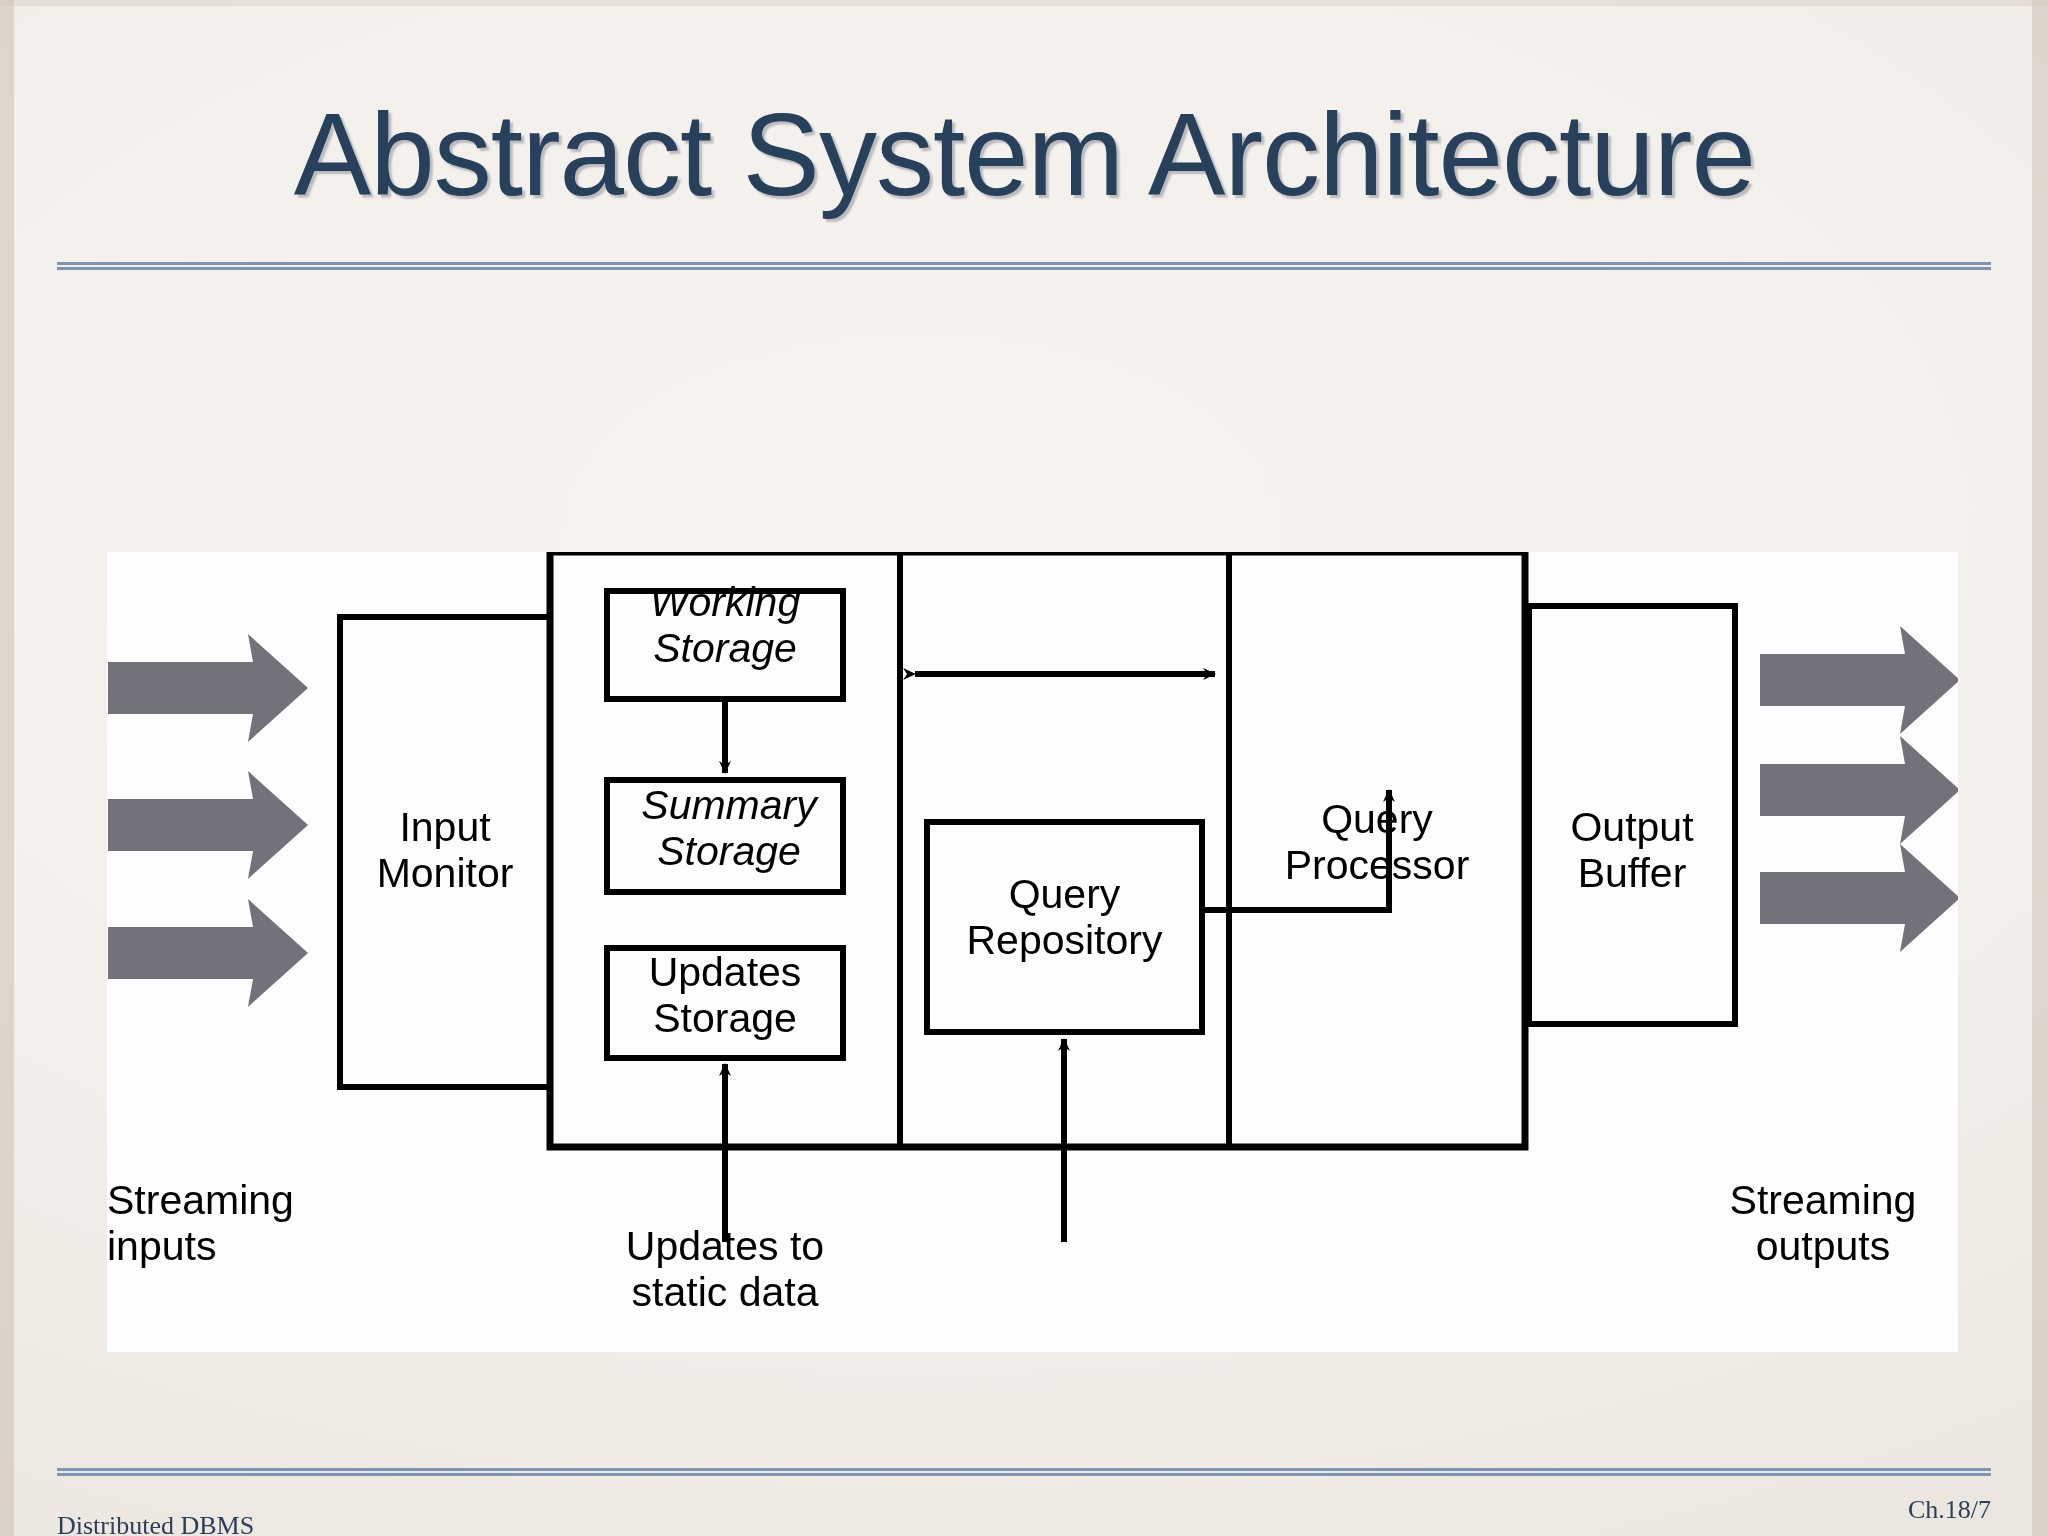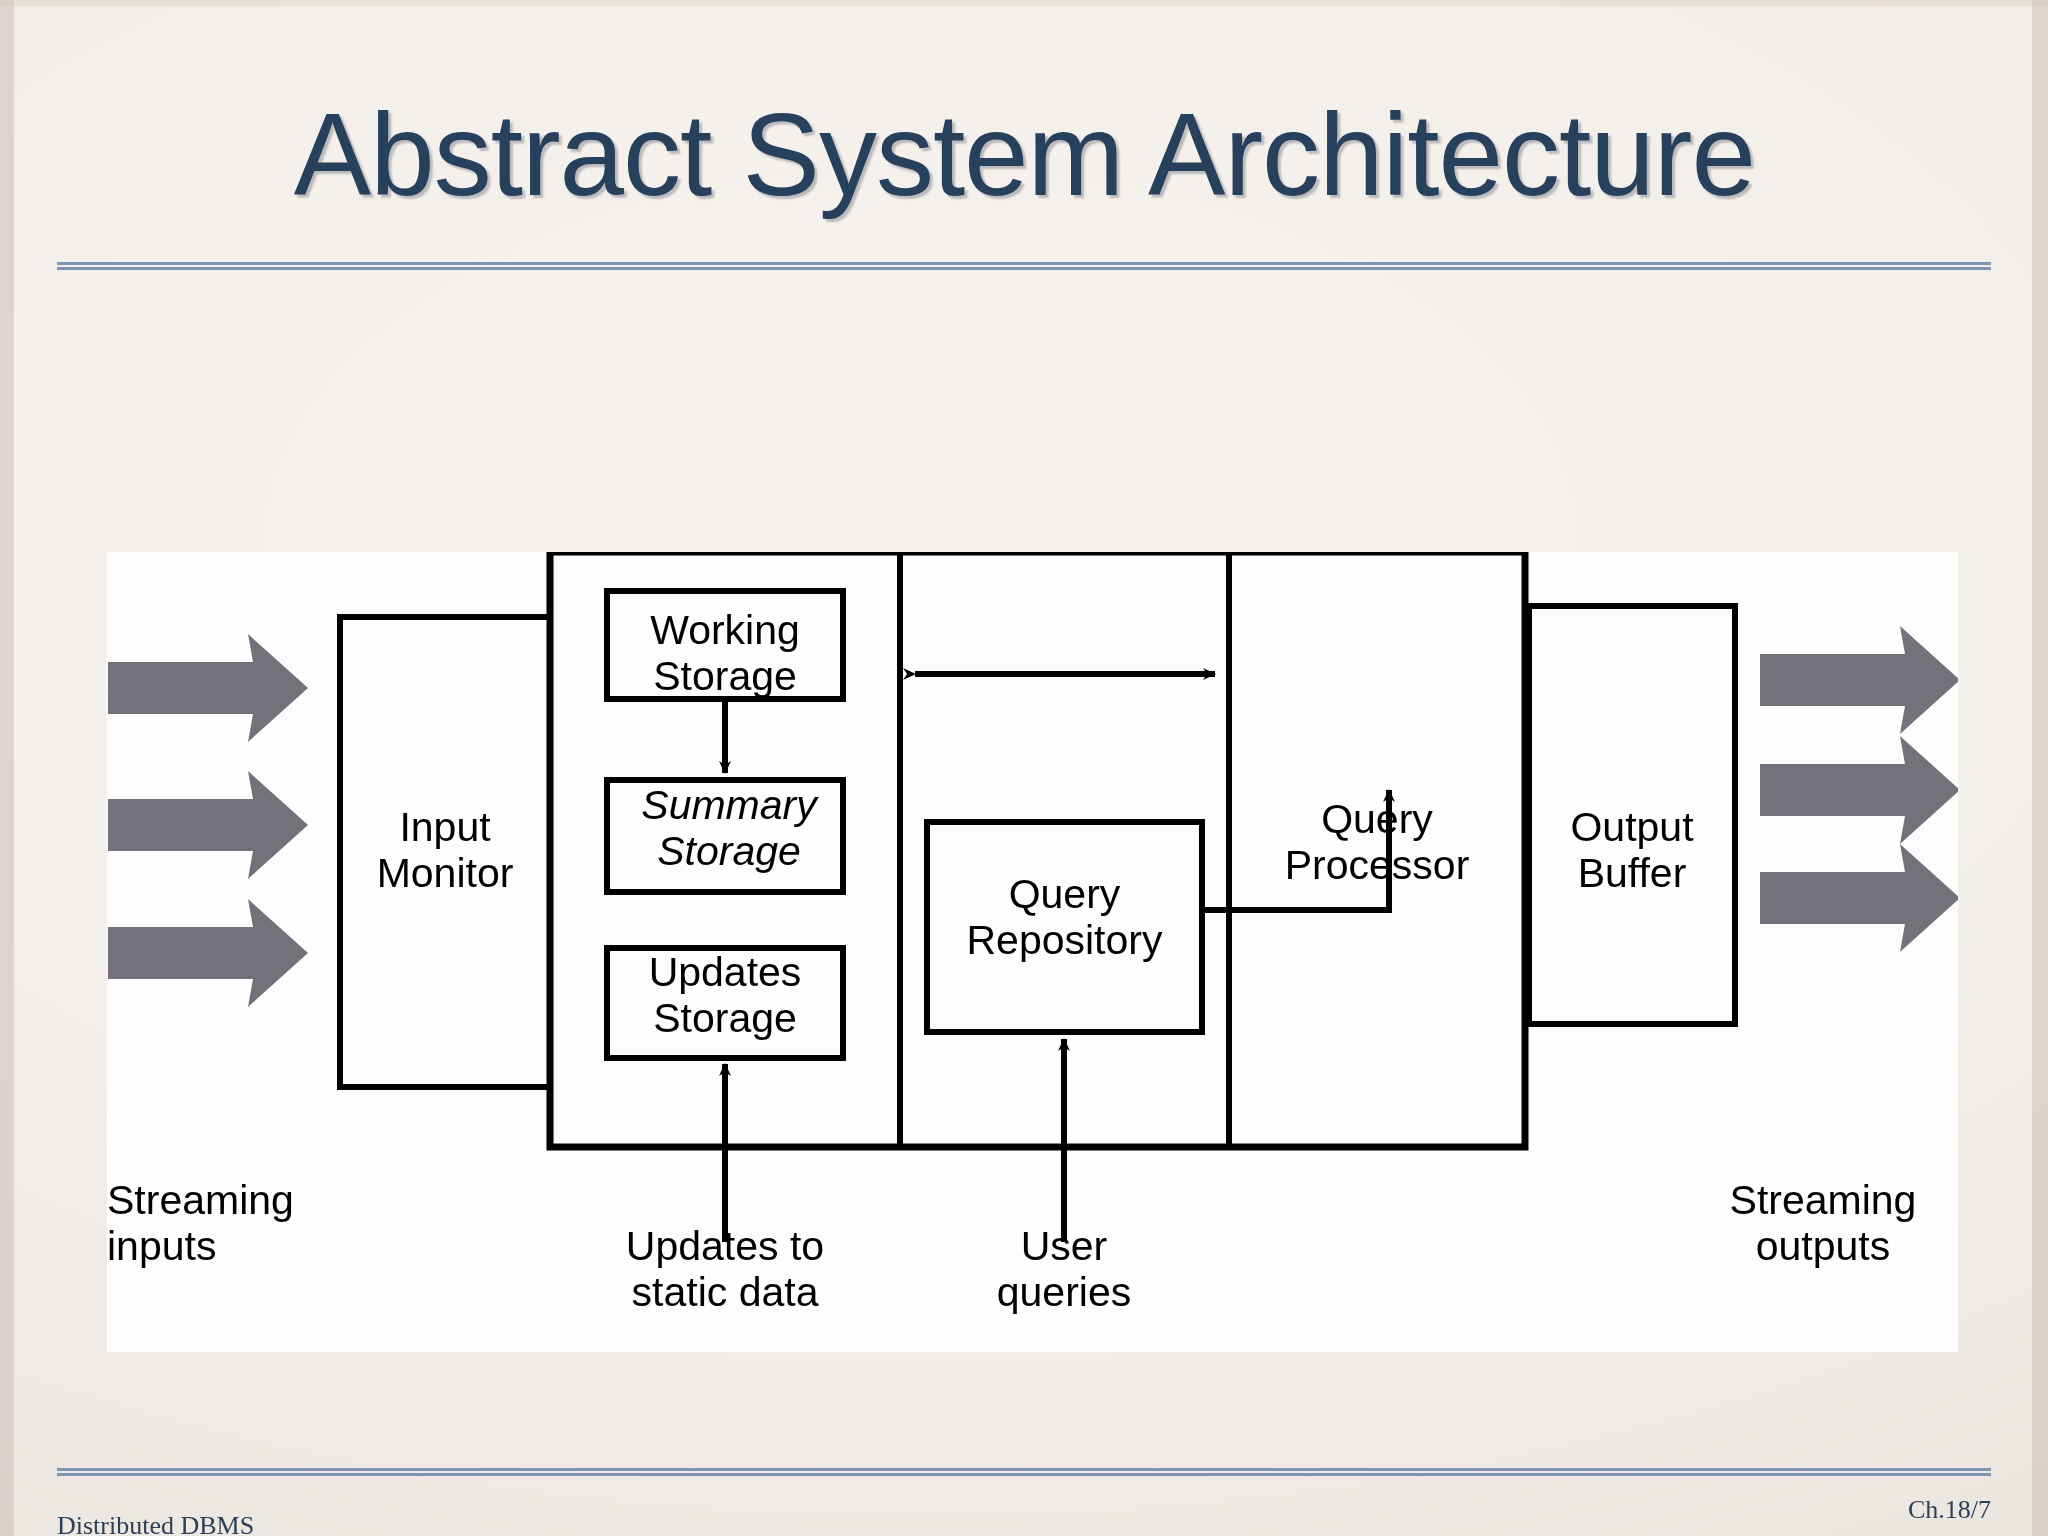--- a/index.html
+++ b/index.html
@@ -129,21 +129,21 @@
 
     <rect x="1422" y="54" width="206" height="418" fill="none" stroke="#000" stroke-width="6"></rect>
 
     <line x1="618" y1="690" x2="618" y2="512" stroke="#000" stroke-width="6" marker-end="url(#ah)"></line>
     <line x1="957" y1="690" x2="957" y2="487" stroke="#000" stroke-width="6" marker-end="url(#ah)"></line>
   </svg>
 
   <div class="lbl box" style="left:233px;top:253px;width:210px;">Input
 Monitor</div>
 
-  <div class="lbl box" style="left:500px;top:56px;width:236px;">Working
+  <div class="lbl box" style="left:500px;top:28px;width:236px;font-style:italic;">Working
 Storage</div>
 
   <div class="lbl box" style="left:504px;top:231px;width:236px;font-style:italic;">Summary
 Storage</div>
 
   <div class="lbl box" style="left:500px;top:398px;width:236px;">Updates
 Storage</div>
 
   <div class="lbl box" style="left:810px;top:320px;width:295px;">Query
 Repository</div>
@@ -153,22 +153,20 @@
 
   <div class="lbl box" style="left:1422px;top:253px;width:206px;">Output
 Buffer</div>
 
   <div class="lbl left" style="left:0px;top:626px;width:330px;">Streaming
 inputs</div>
 
   <div class="lbl" style="left:428px;top:672px;width:380px;">Updates to
 static data</div>
 
-  <div class="lbl" style="left:787px;top:672px;width:340px;">User
-queries</div>
 
   <div class="lbl" style="left:1581px;top:626px;width:270px;">Streaming
 outputs</div>
 </div>
 
 <div class="footer-rule">
   <i class="a"></i>
     <i class="b"></i>
 </div>
 <div class="footer">

